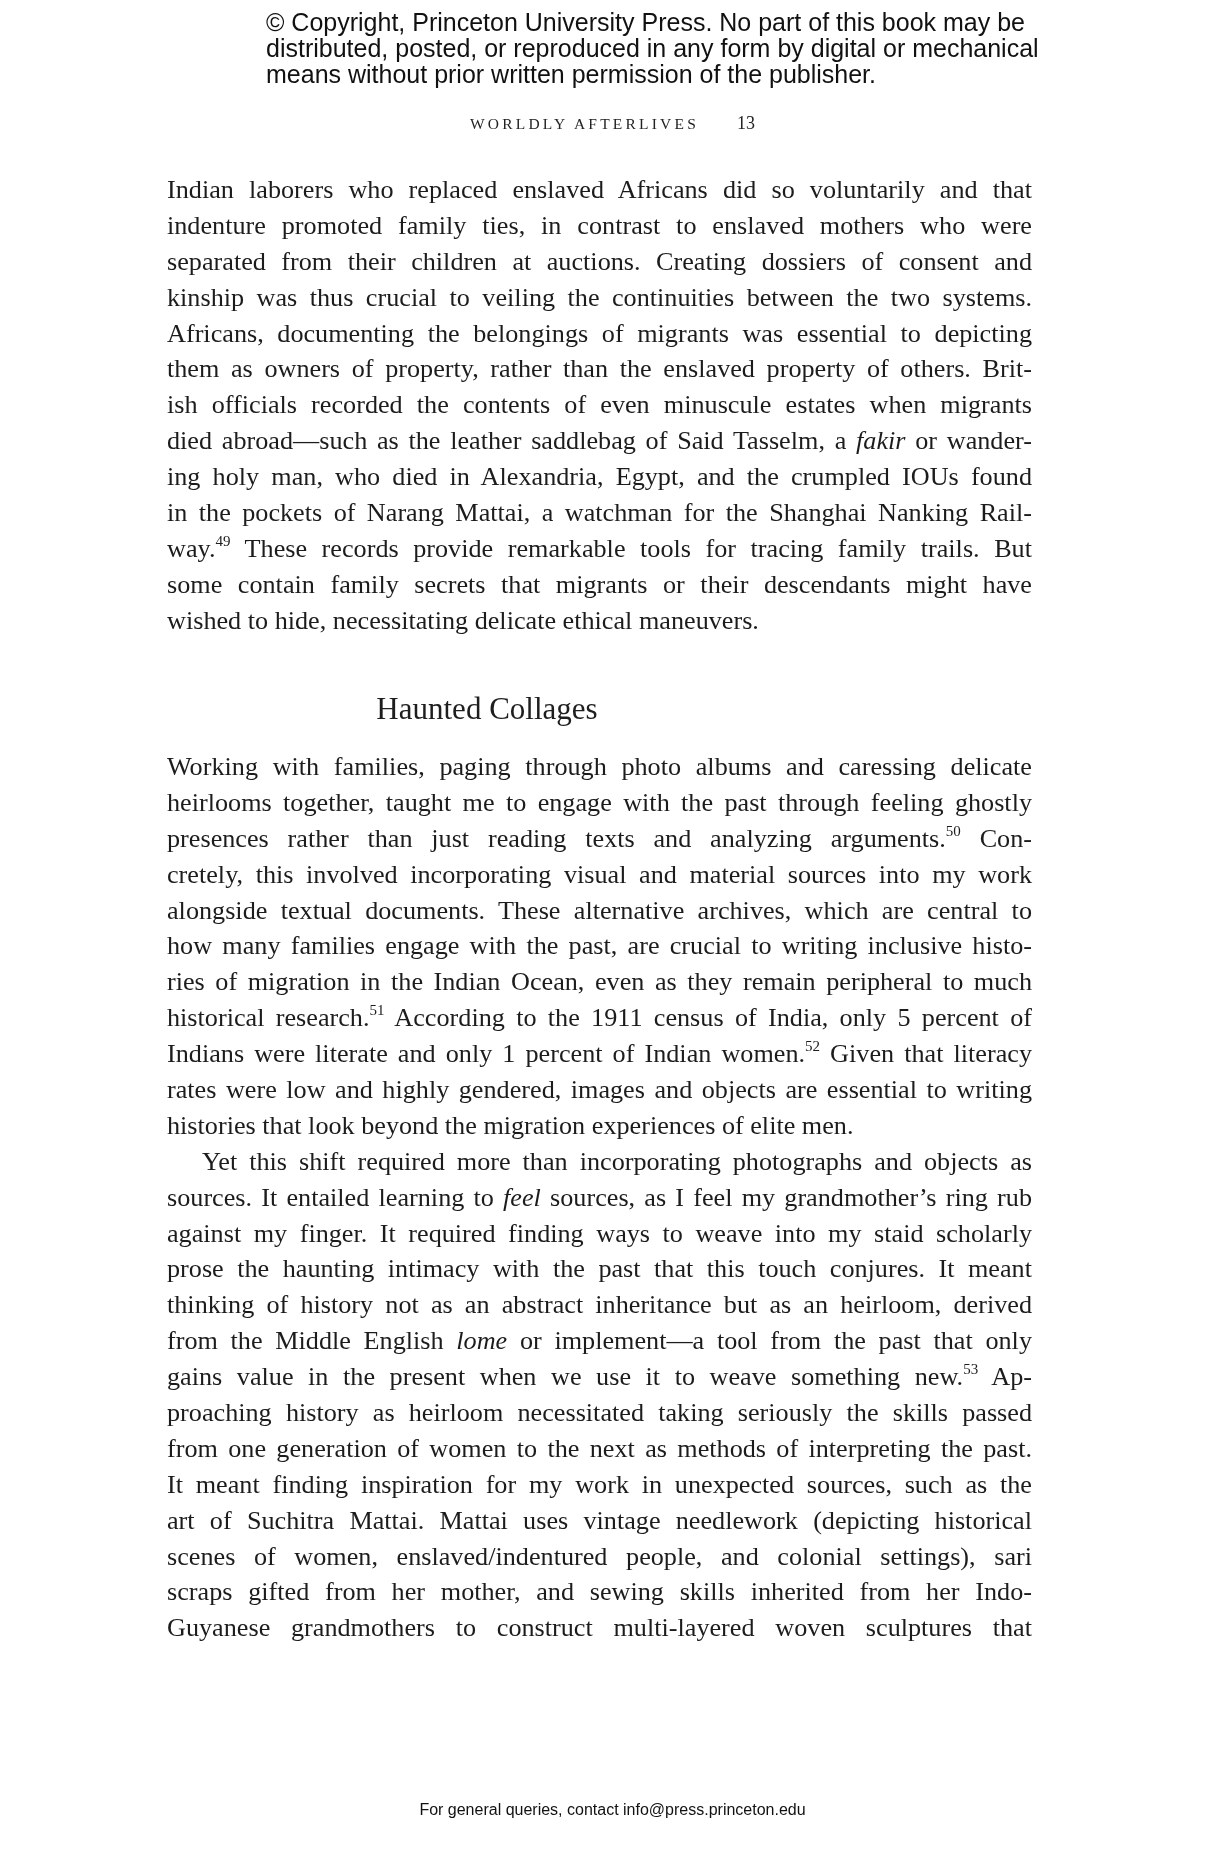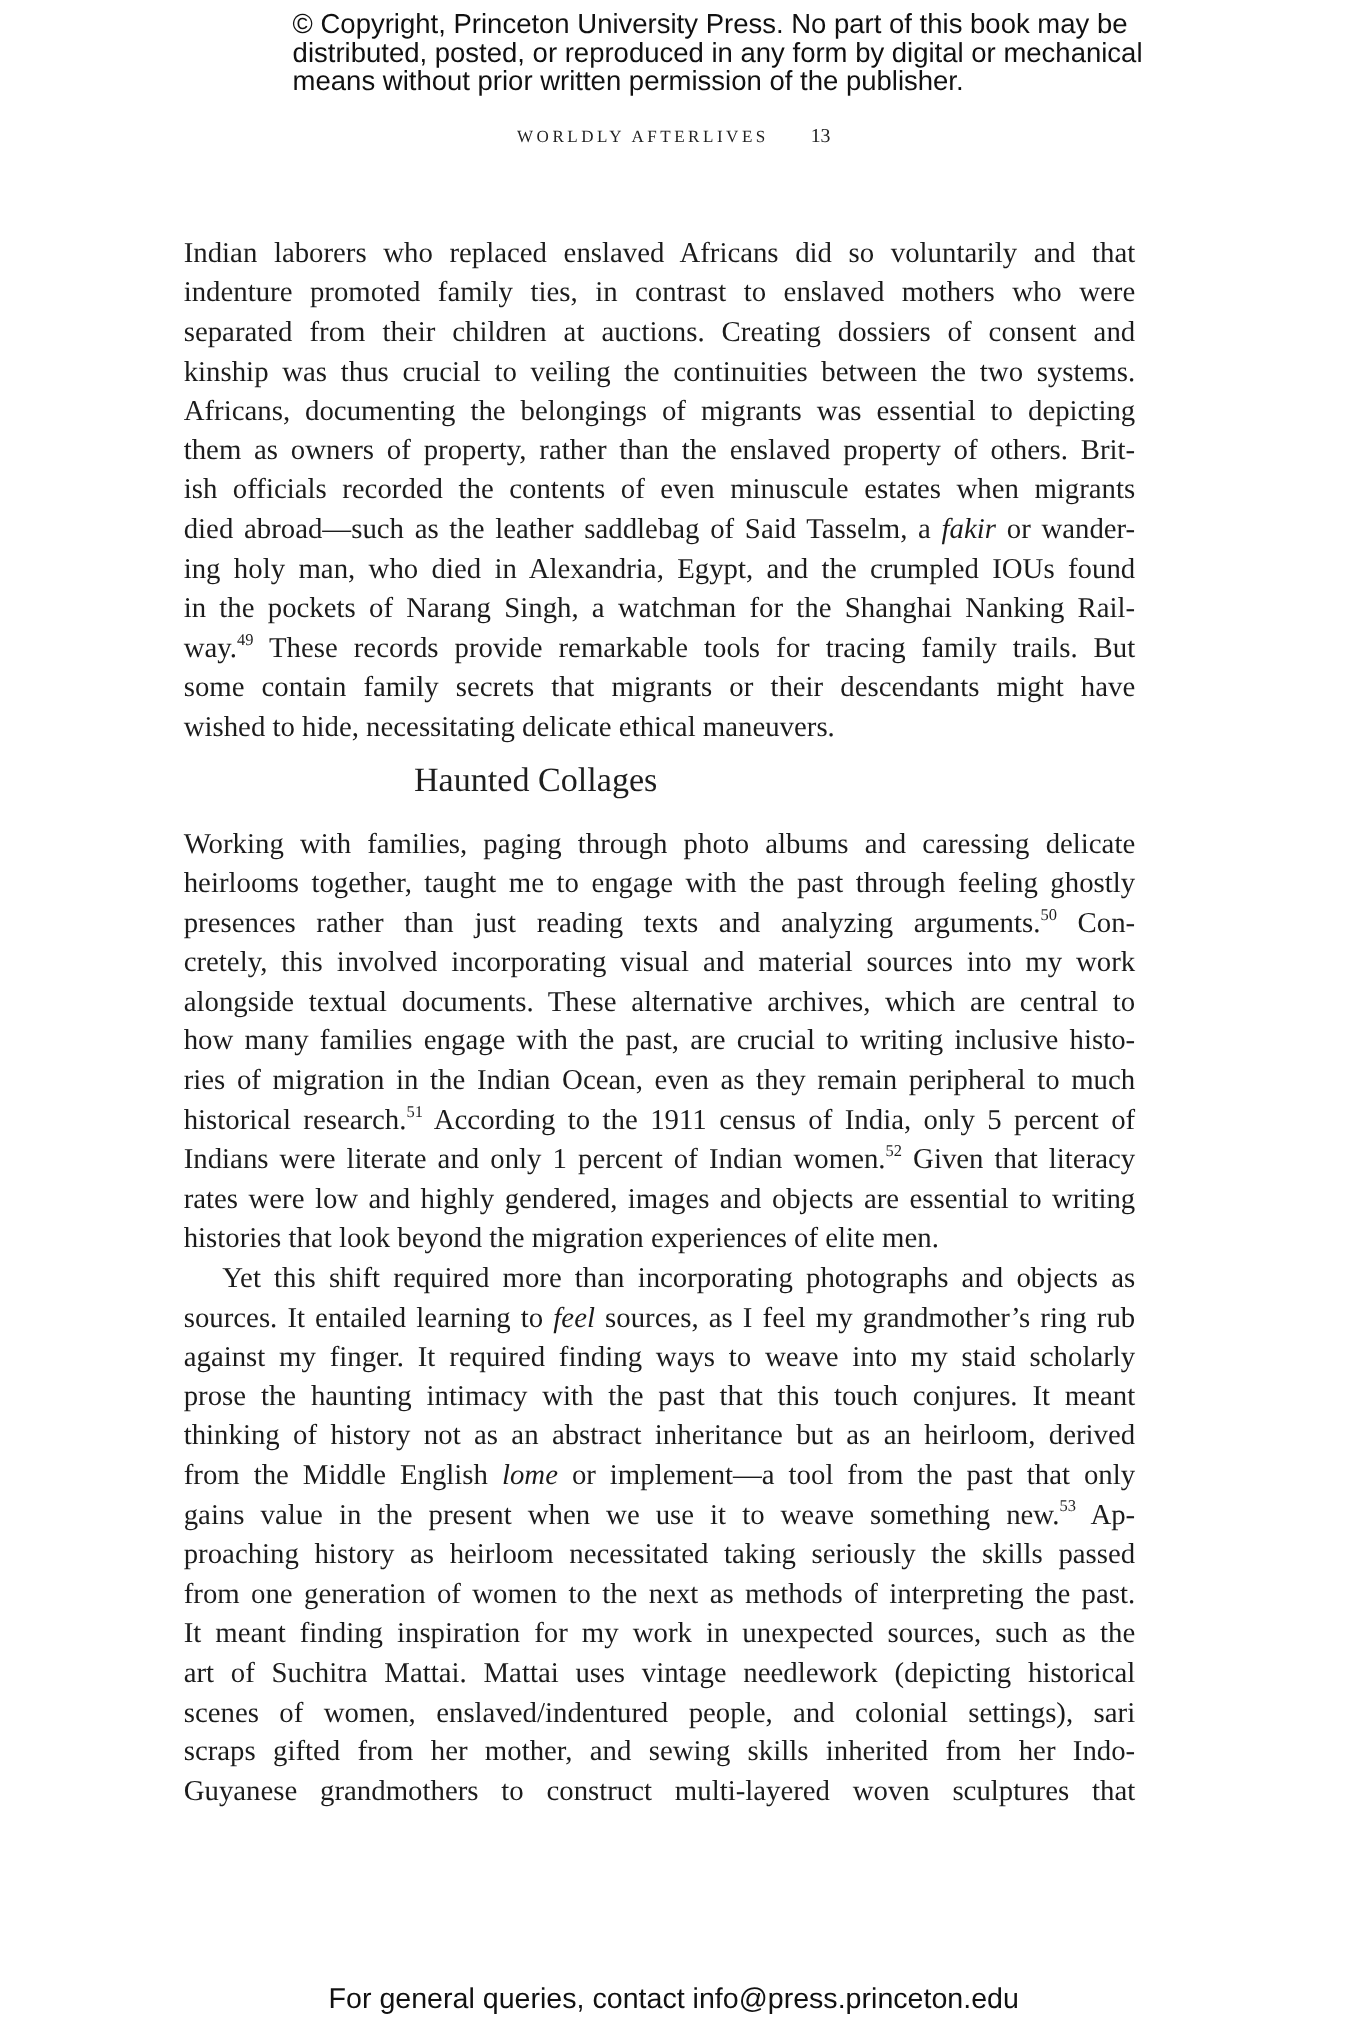--- a/index.html
+++ b/index.html
@@ -25,31 +25,31 @@
   }
   .para .line {
     display: block; height: 35.9px; line-height: 35.9px;
     text-align: justify; text-align-last: justify; white-space: nowrap;
   }
   .para .line.last { text-align-last: left; }
   .para .line.indent { padding-left: 35px; }
   .para sup { font-size: 15px; line-height: 0; vertical-align: 0; position: relative; top: -11px; }
   .para i { font-style: italic; }
 
-  #block1 { top: 172px; margin-top: 40px; }
+  #block1 { top: 172px; }
   #block2 { top: 749px; }
 
   .section-heading {
     position: absolute; left: 0; width: 974px; top: 689px; text-align: center;
     font-family: "Liberation Serif", serif; font-size: 31px; line-height: 40px; color: #1e1e1e;
   }
 
   .footer {
     position: absolute; left: 0; width: 1225px; top: 1801px; text-align: center;
-    font-family: "Liberation Sans", sans-serif; font-size: 26px; color: #111;
+    font-family: "Liberation Sans", sans-serif; font-size: 16px; color: #111;
   }
 </style>
 </head>
 <body>
 
 <div class="copyright">
   <span class="cl">© Copyright, Princeton University Press. No part of this book may be</span>
   <span class="cl">distributed, posted, or reproduced in any form by digital or mechanical</span>
   <span class="cl">means without prior written permission of the publisher.</span>
 </div>
@@ -62,21 +62,21 @@
   <div class="para">
       <span class="line">Indian laborers who replaced enslaved Africans did so voluntarily and that</span>
       <span class="line">indenture promoted family ties, in contrast to enslaved mothers who were</span>
       <span class="line">separated from their children at auctions. Creating dossiers of consent and</span>
       <span class="line">kinship was thus crucial to veiling the continuities between the two systems.</span>
       <span class="line">Africans, documenting the belongings of migrants was essential to depicting</span>
       <span class="line">them as owners of property, rather than the enslaved property of others. Brit-</span>
       <span class="line">ish officials recorded the contents of even minuscule estates when migrants</span>
       <span class="line">died abroad—such as the leather saddlebag of Said Tasselm, a <i>fakir</i> or wander-</span>
       <span class="line">ing holy man, who died in Alexandria, Egypt, and the crumpled IOUs found</span>
-      <span class="line">in the pockets of Narang Singh, a watchman for the Shanghai Nanking Rail-</span>
+      <span class="line">in the pockets of Narang Mattai, a watchman for the Shanghai Nanking Rail-</span>
       <span class="line">way.<sup>49</sup> These records provide remarkable tools for tracing family trails. But</span>
       <span class="line">some contain family secrets that migrants or their descendants might have</span>
       <span class="line last">wished to hide, necessitating delicate ethical maneuvers.</span>
     </div>
 </div>
 
 <div class="section-heading">Haunted Collages</div>
 
 <div class="body-col" id="block2">
   <div class="para">

